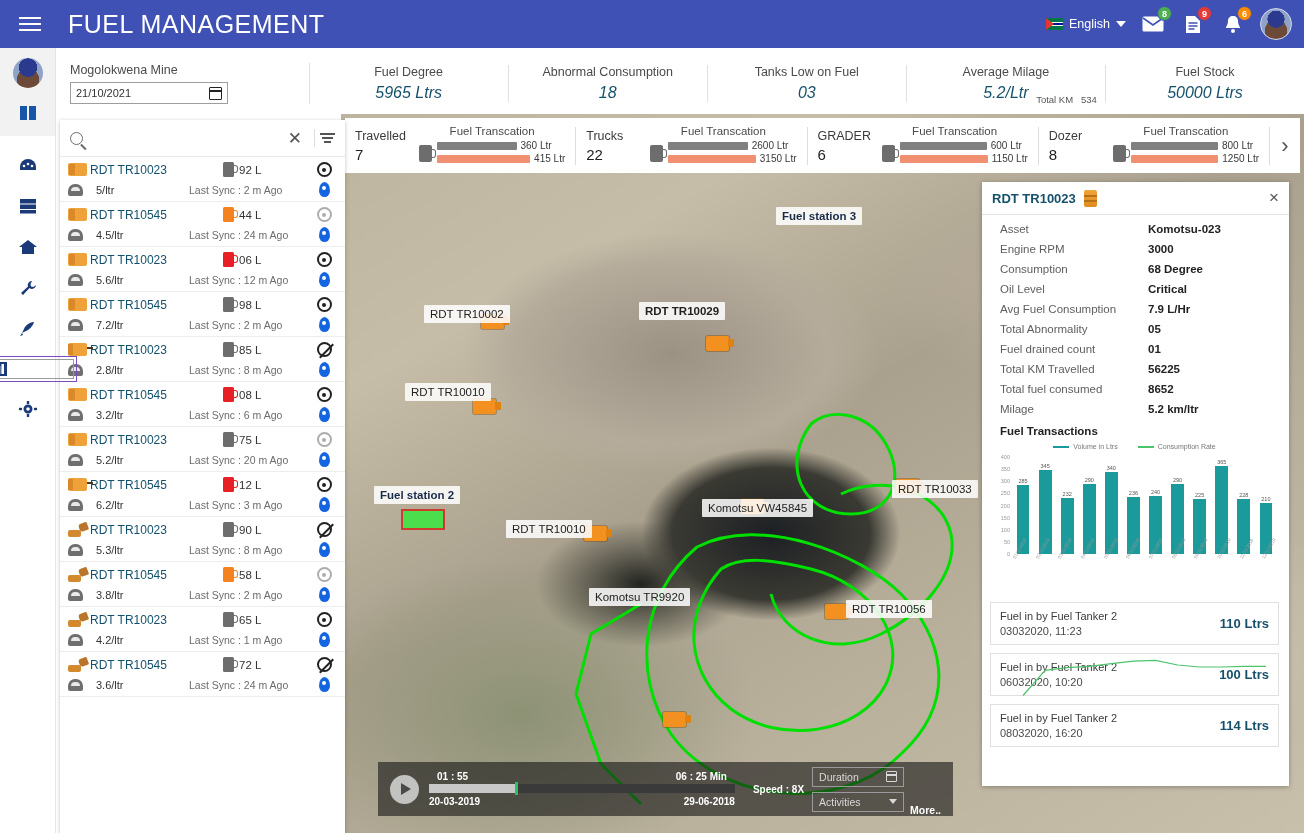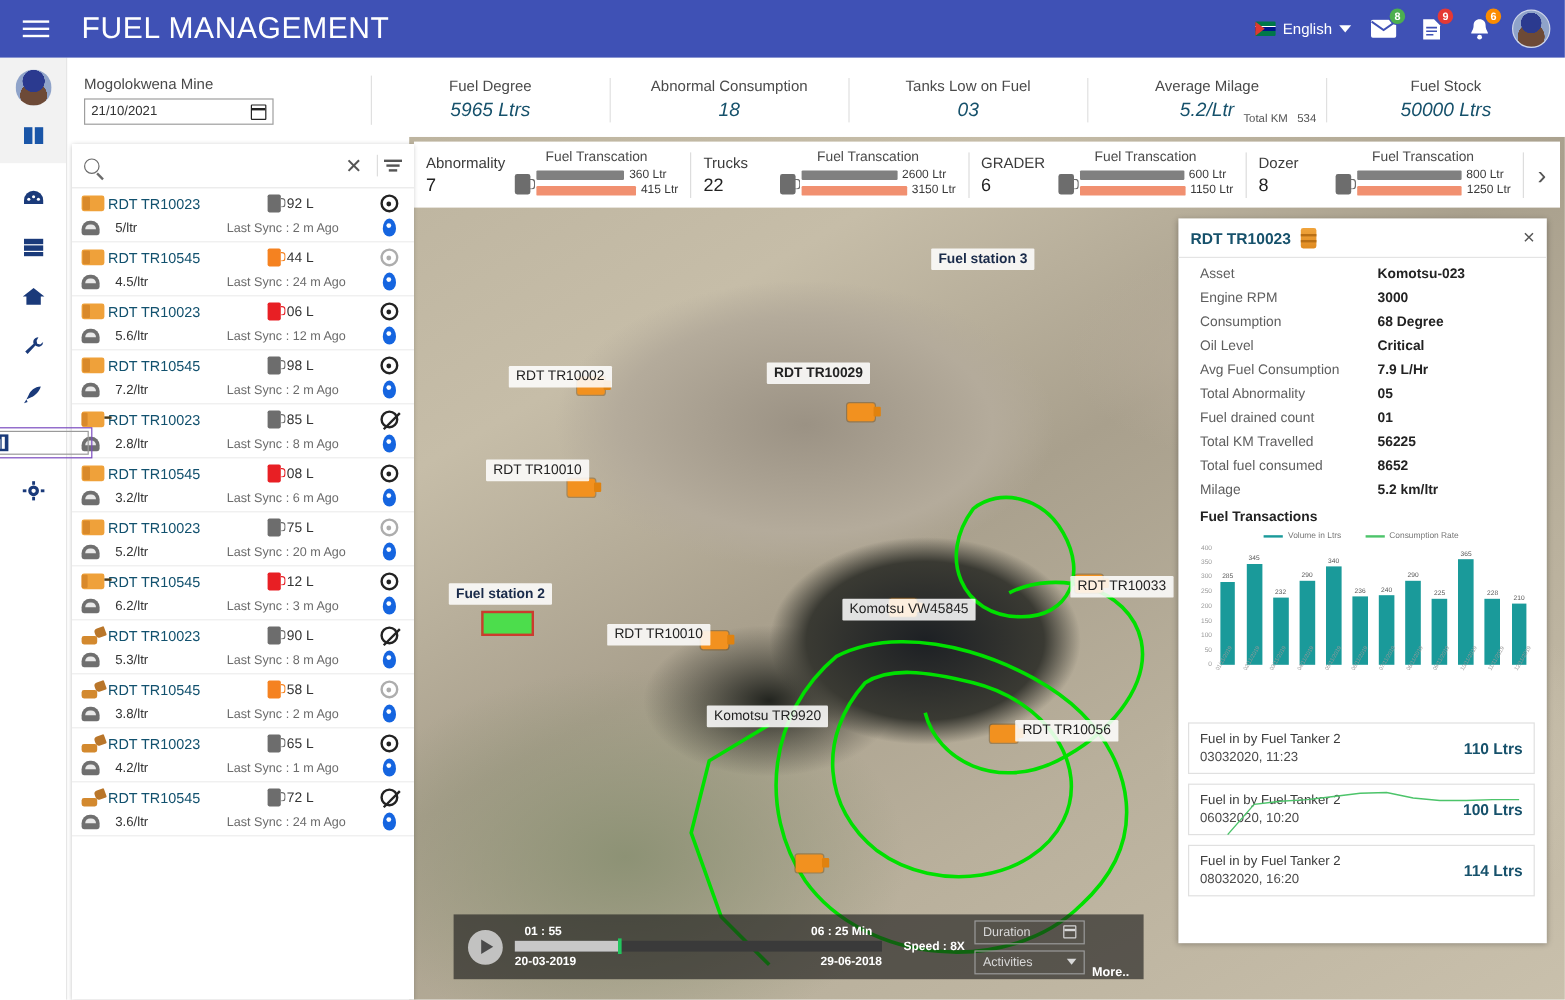--- a/index.html
+++ b/index.html
@@ -330,21 +330,21 @@
   </div>
   <div class="stat">
     <div class="lbl">Fuel Stock</div>
     <div class="val">50000 Ltrs</div>
   </div>
 </div>
 
 <div class="eqstrip" id="eqstrip">
     <div class="eq">
       <div class="eq-left">
-        <div class="eq-name">Abnormality</div>
+        <div class="eq-name">Travelled</div>
         <div class="eq-count">7</div>
       </div>
       <div class="eq-right">
         <div class="eq-tt">Fuel Transcation</div>
         <div class="eq-row">
           <span class="pump"></span>
           <div class="bars">
             <div class="brow">
               <span class="bar g" style="width: 62%;"></span>
               <span class="bnum">360 Ltr</span>

